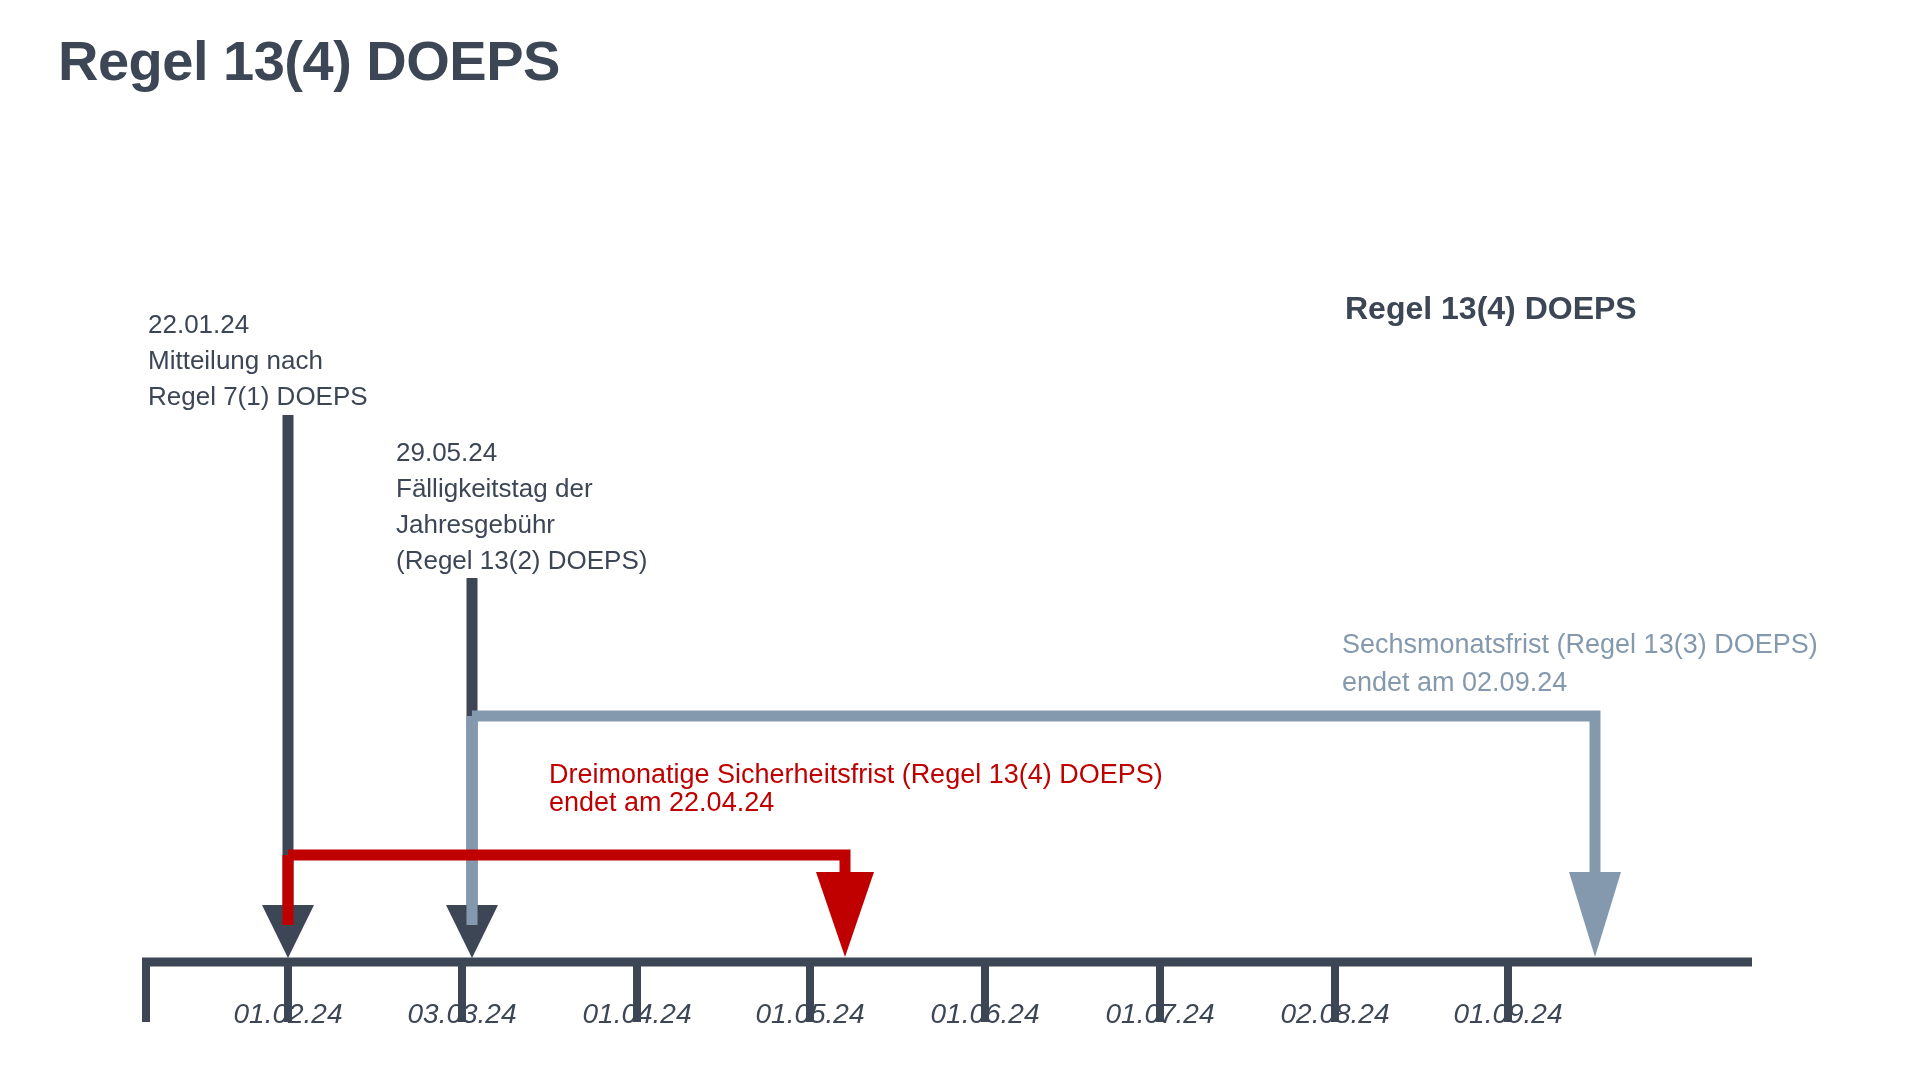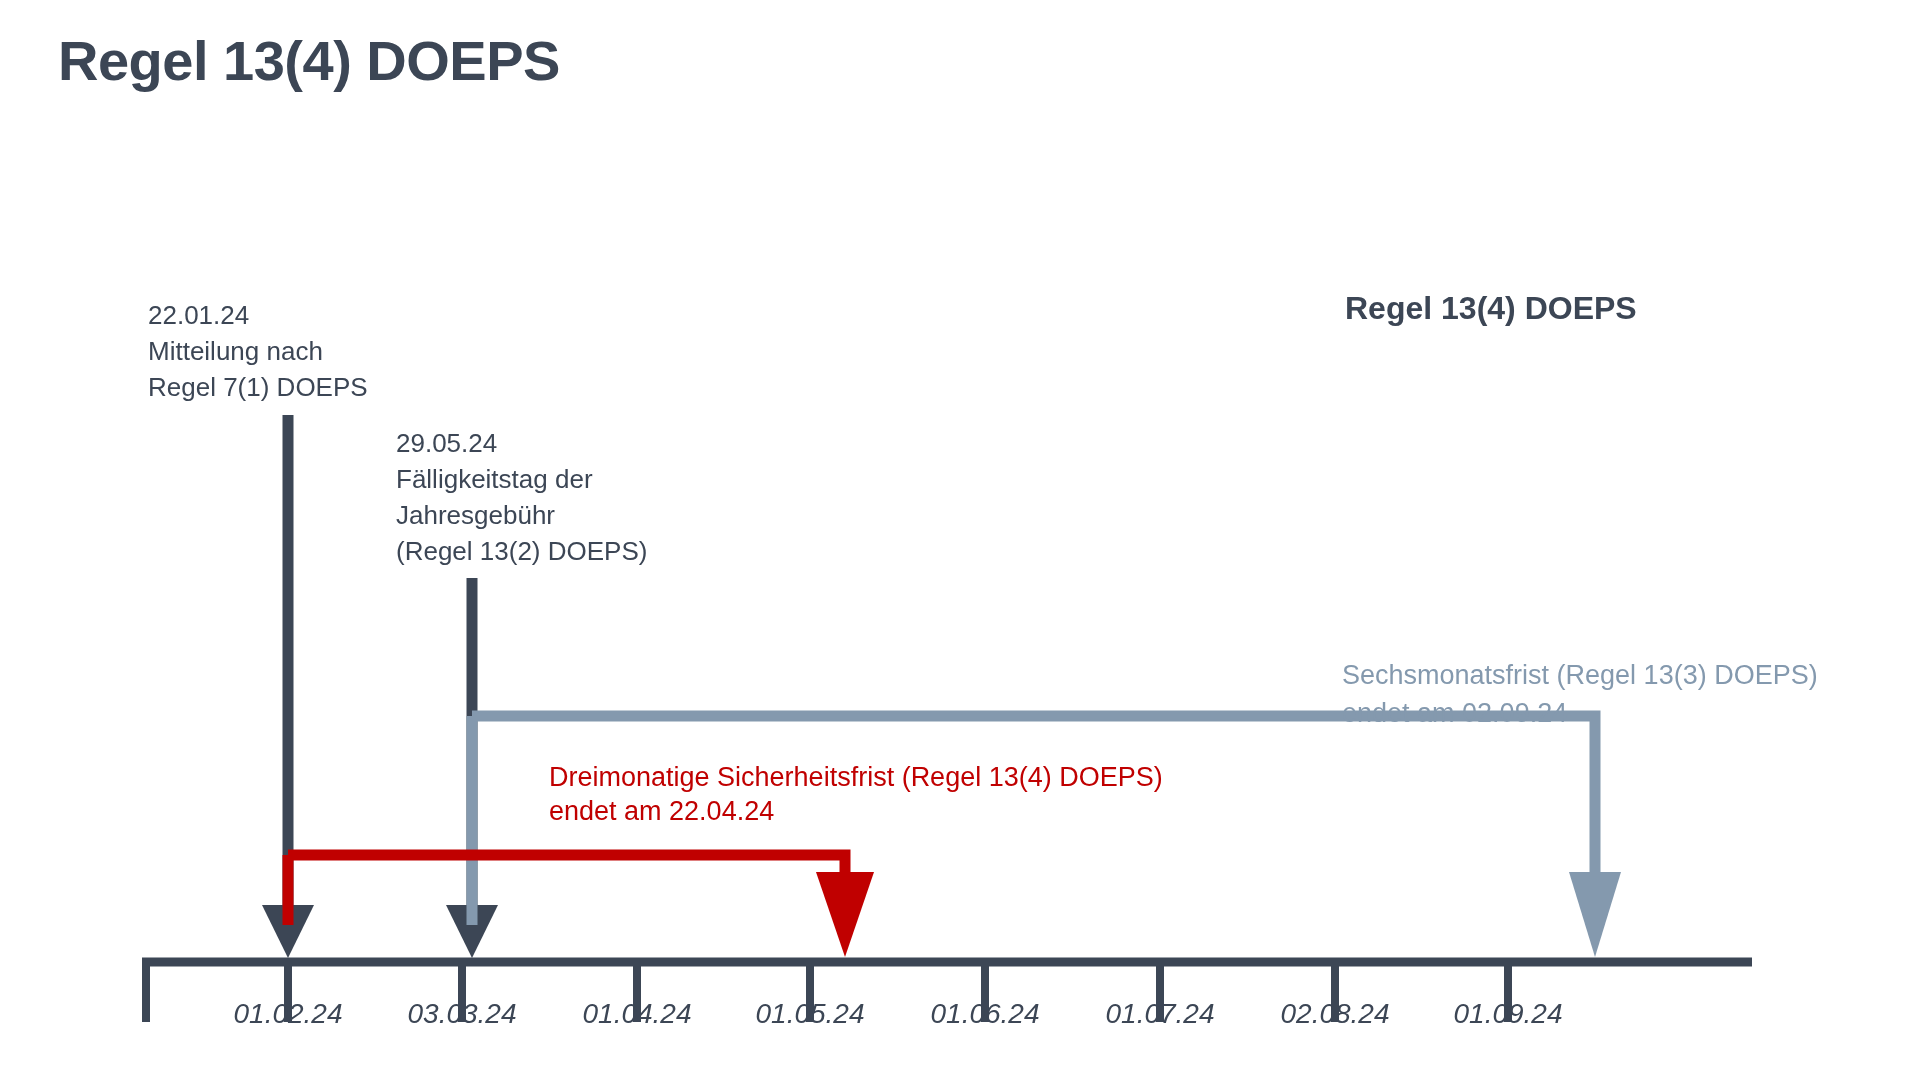--- a/index.html
+++ b/index.html
@@ -39,37 +39,38 @@
     font-weight: bold;
     color: #3c4655;
     white-space: nowrap;
   }
   .anno {
     position: absolute;
     font-size: 26px;
     line-height: 36px;
     color: #3c4655;
     white-space: pre;
+    margin-top: 9px;
   }
   .anno-a { left: 148px; top: 297px; }
   .anno-b { left: 396px; top: 425px; }
   .anno-c { left: 78px;  top: 773px; }
   .anno-red {
     position: absolute;
     left: 549px;
     top: 760px;
     font-size: 27px;
-    line-height: 34px;
+    line-height: 28px;
     color: #c00000;
     white-space: pre;
   }
   .anno-blue {
     position: absolute;
     left: 1342px;
-    top: 656px;
+    top: 625px;
     font-size: 27px;
     line-height: 38px;
     color: #8499ae;
     white-space: pre;
   }
   .axis-tick-label {
     position: absolute;
     font-size: 28px;
     color: #3c4655;
     white-space: nowrap;

